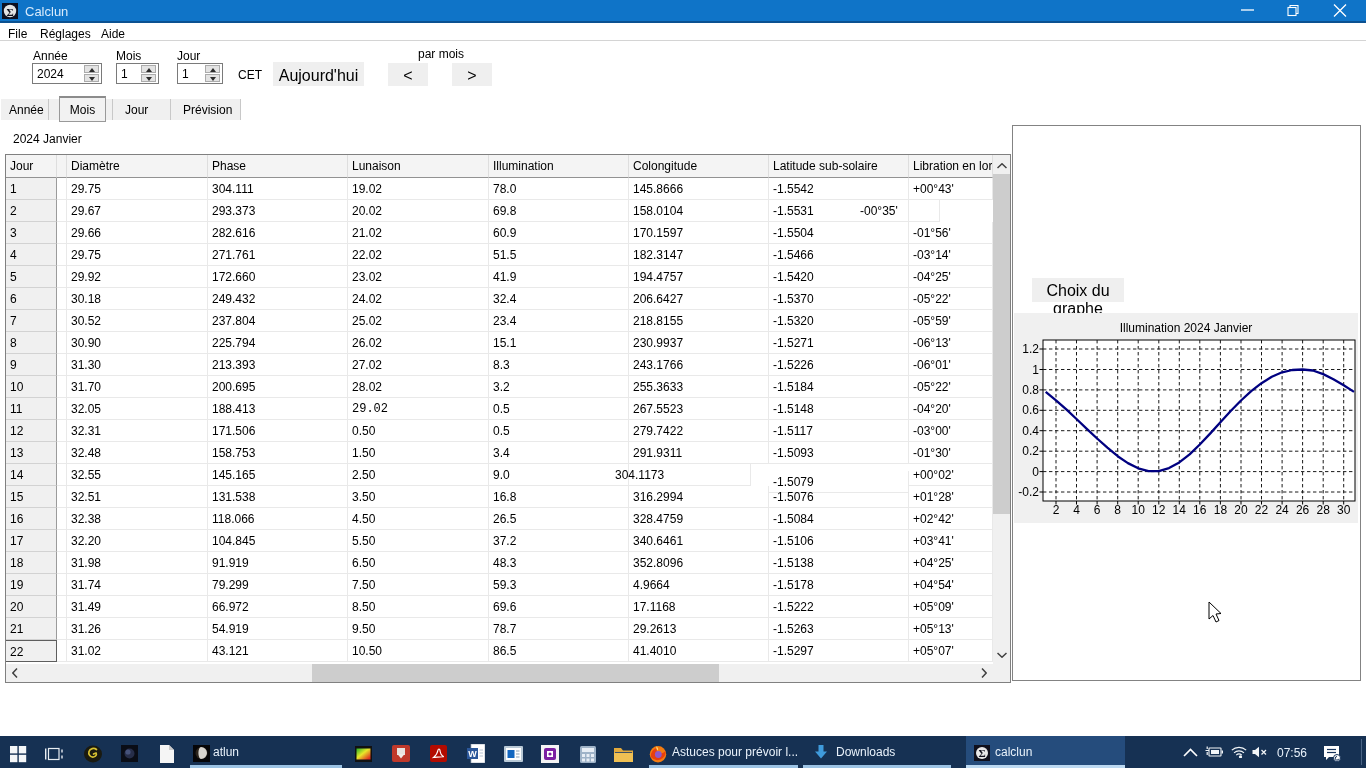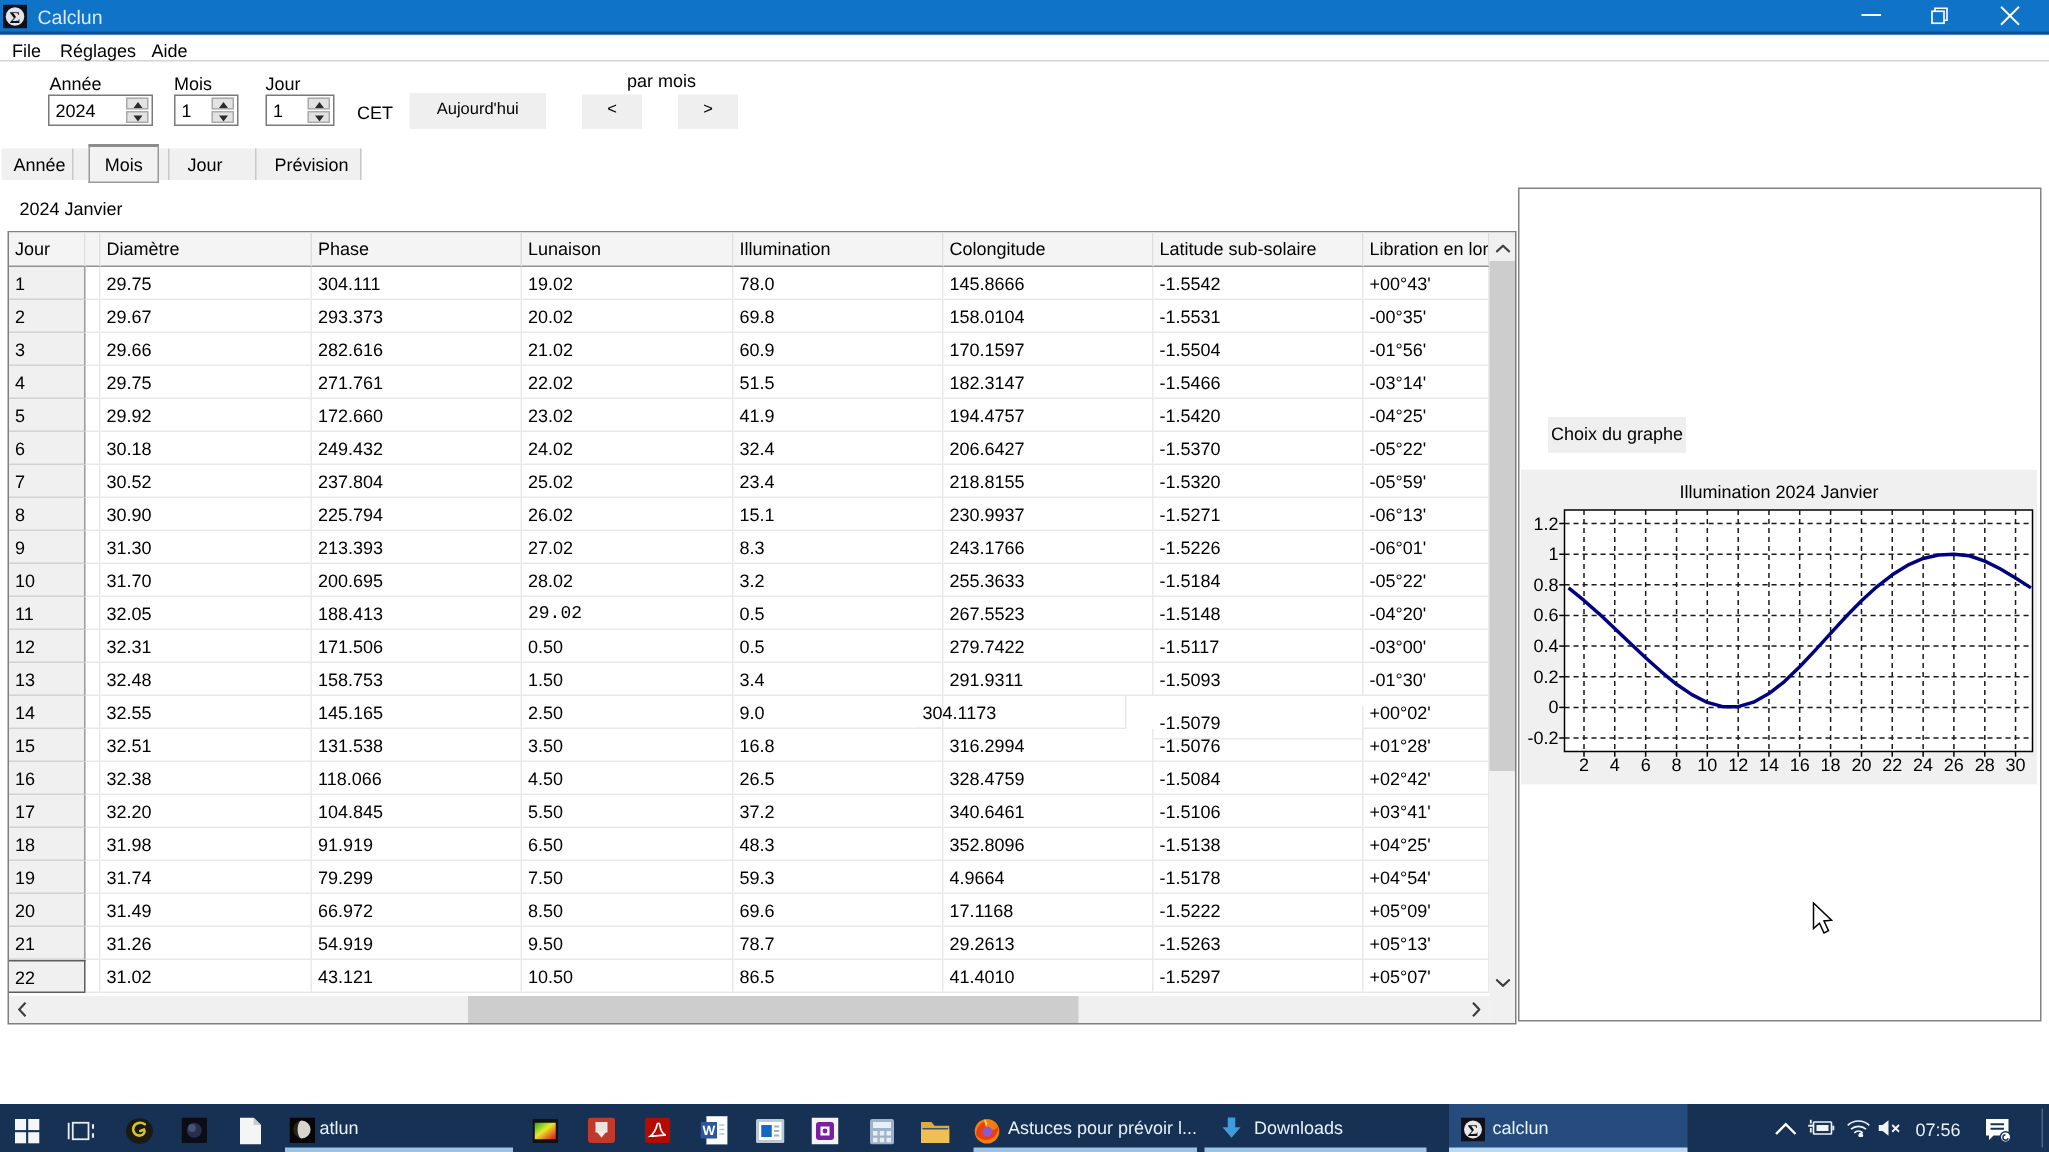--- a/index.html
+++ b/index.html
@@ -18,21 +18,21 @@
 
 .lbl { position:absolute; font-size:12px; }
 .spin { position:absolute; top:63px; height:21px; background:#fff; border:1px solid #7a7a7a; }
 .spin .val { position:absolute; left:4px; top:3px; font-size:12px; }
 .spinbtns { position:absolute; right:2px; top:1px; width:15px; height:17px; }
 .sb { position:absolute; left:0; width:15px; height:8px; background:#e3e3e3; border:1px solid #ababab; }
 .sb.up { top:0; }
 .sb.dn { top:9px; }
 .tri-u { position:absolute; left:3.5px; top:2px; width:0; height:0; border-left:3.5px solid transparent; border-right:3.5px solid transparent; border-bottom:4px solid #2b2b2b; }
 .tri-d { position:absolute; left:3.5px; top:2px; width:0; height:0; border-left:3.5px solid transparent; border-right:3.5px solid transparent; border-top:4px solid #2b2b2b; }
-.btn { position:absolute; background:#efefef; font-size:11px; text-align:center; }
+.btn { position:absolute; background:#efefef; font-size:16px; text-align:center; }
 
 
 .tab { position:absolute; top:99px; height:21px; background:#f0f0f0; font-size:12px; text-align:center; }
 .tabsep { position:absolute; top:99px; width:1px; height:21px; background:#c8c8c8; }
 #tabsel { position:absolute; left:59px; top:96px; width:47px; height:26px; background:#f2f2f2; border:1px solid #999; border-top:2px solid #8c8c8c; text-align:center; font-size:12px; }
 
 
 #grid { position:absolute; left:5px; top:154px; width:1006px; height:529px; border:1px solid #808080; background:#fff; }
 .hdr { position:absolute; top:0; height:23px; background:#f4f4f4; border-right:1px solid #dedede; border-bottom:1px solid #929292; font-size:12px; white-space:nowrap; overflow:hidden; }
 .hdr span { position:absolute; left:4px; top:4px; }
@@ -44,21 +44,21 @@
 
 #vsb { position:absolute; left:987px; top:0; width:17px; height:509px; background:#f0f0f0; }
 #vsb .thumb { position:absolute; left:0; top:19px; width:17px; height:340px; background:#cdcdcd; }
 #hsb { position:absolute; left:0; top:509px; width:987px; height:18px; background:#f0f0f0; }
 #hsb .thumb { position:absolute; left:306px; top:0; width:407px; height:18px; background:#cdcdcd; }
 
 
 #rpanel { position:absolute; left:1012px; top:125px; width:349px; height:556px; border:1px solid #838383; background:#fff; }
 #ibox { position:absolute; left:-1px; top:-1px; width:347px; height:138px; border:1px solid #838383; background:#fff; }
 #ibox .row { position:absolute; font-size:12px; }
-#choix { position:absolute; left:19px; top:152px; width:92px; height:24px; background:#efefef; font-size:12px; text-align:center; padding-top:4px; }
+#choix { position:absolute; left:19px; top:152px; width:92px; height:24px; background:#efefef; font-size:16px; text-align:center; padding-top:4px; }
 
 
 #taskbar { position:absolute; left:0; top:736px; width:1366px; height:32px; background:#163153; }
 #taskbar .tbtxt { position:absolute; color:#e9f2fb; font-size:12px; }
 .uline { position:absolute; top:29px; height:3px; background:#9cc3e4; }
 
 #cursor { position:absolute; left:1207px; top:601px; }
 </style>
 </head>
 <body>
@@ -204,21 +204,21 @@
     </div>
 <div class="cell" style="left:483px; top:45px; width:140px;">
       <span>69.8</span>
     </div>
 <div class="cell" style="left:623px; top:45px; width:140px;">
       <span>158.0104</span>
     </div>
 <div class="cell" style="left:763px; top:45px; width:140px;">
       <span>-1.5531</span>
     </div>
-<div class="cell" style="left:903px; top:45px; width:84px;text-align:center;">
+<div class="cell" style="left:850px; top:45px; width:84px;text-align:center;">
       <span>-00°35'</span>
     </div>
 <div class="rh" style="top:67px;">
       <span>3</span>
     </div>
 <div class="cell" style="left:51px; top:67px; width:10px;"></div>
 <div class="cell" style="left:61px; top:67px; width:141px;">
       <span>29.66</span>
     </div>
 <div class="cell" style="left:202px; top:67px; width:140px;">

